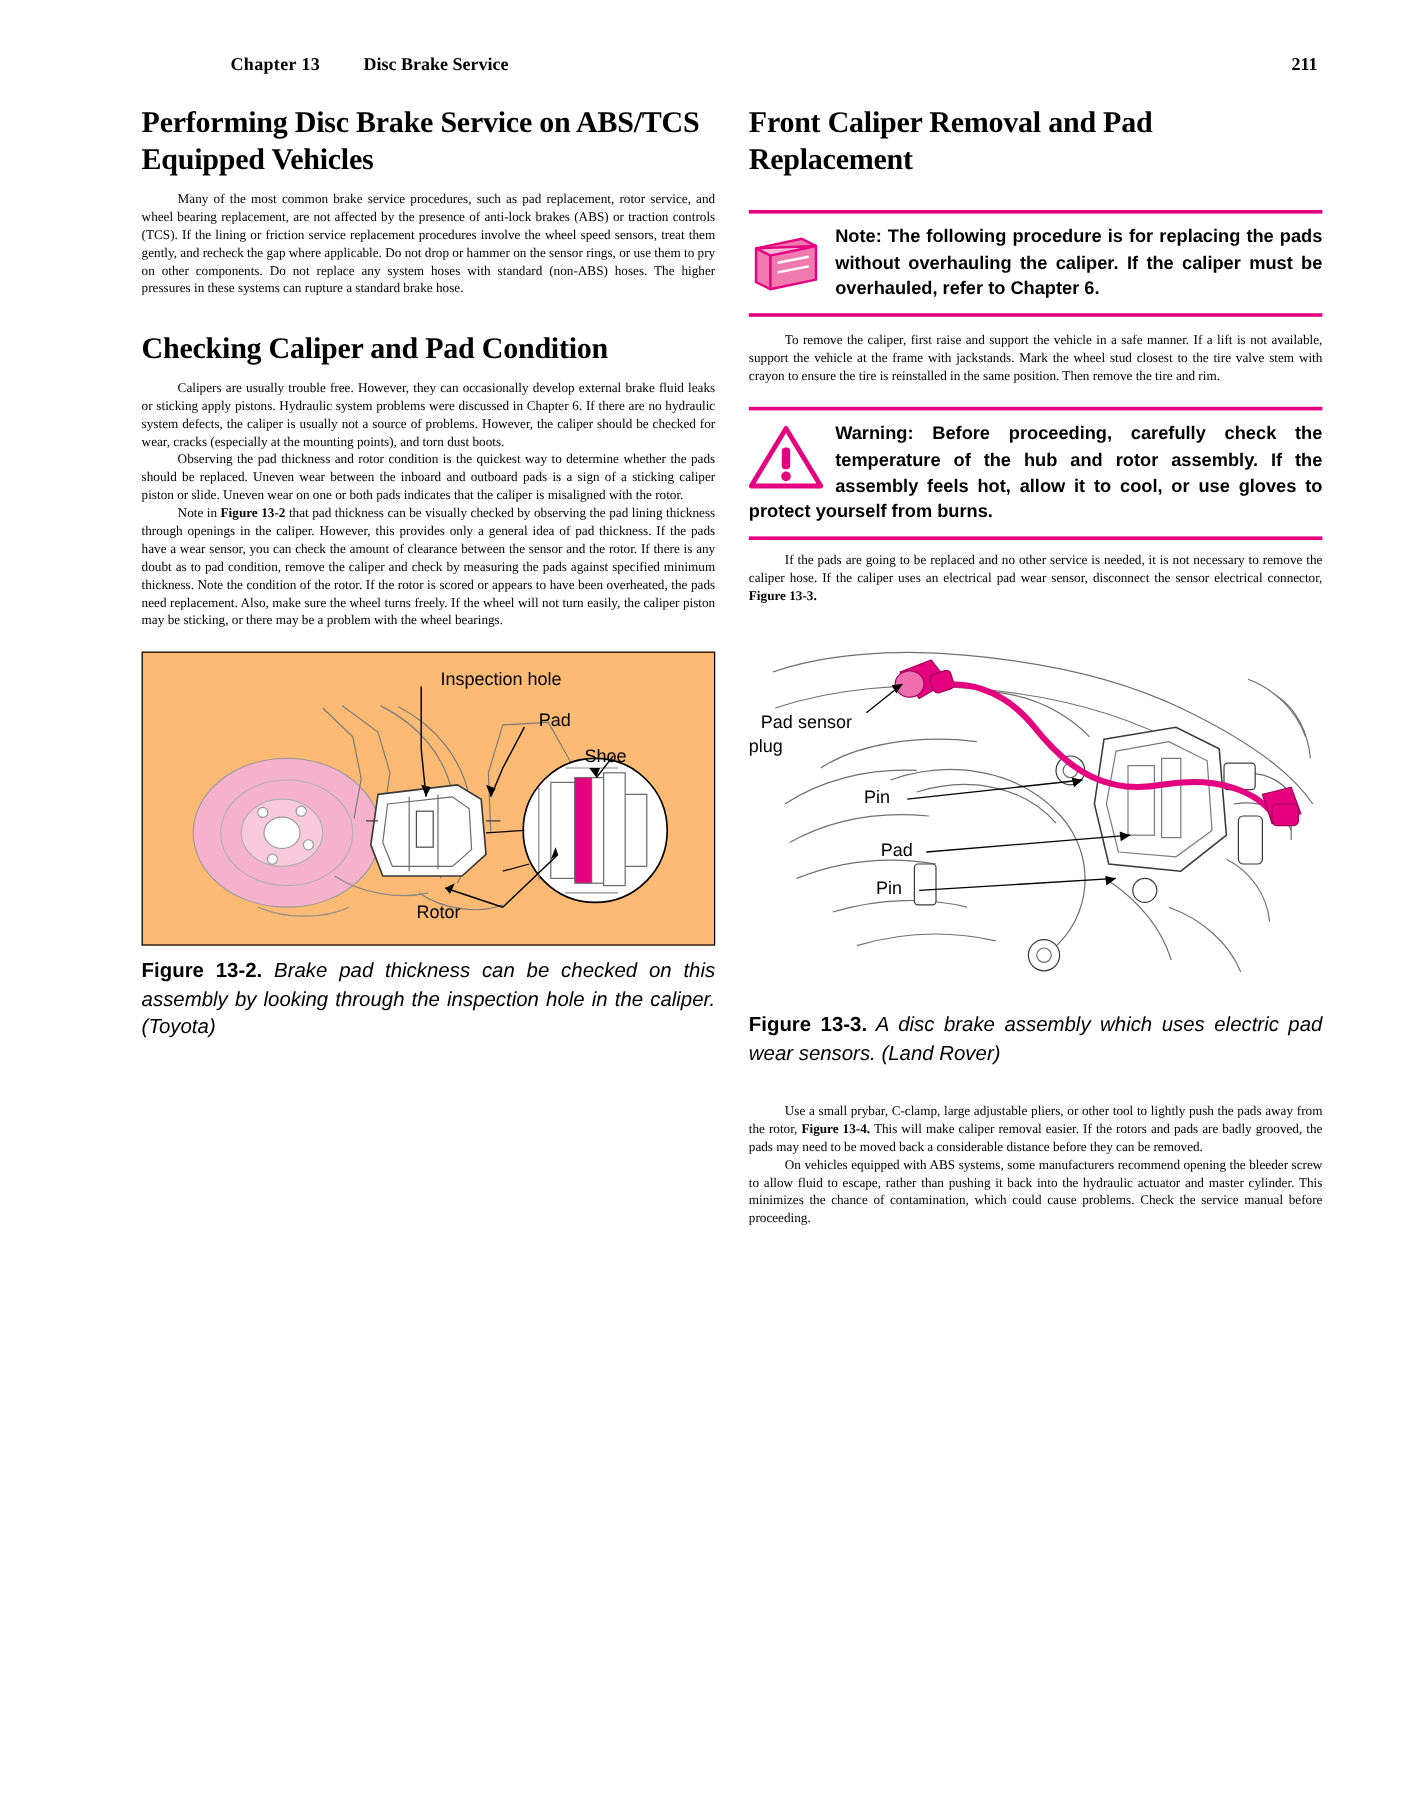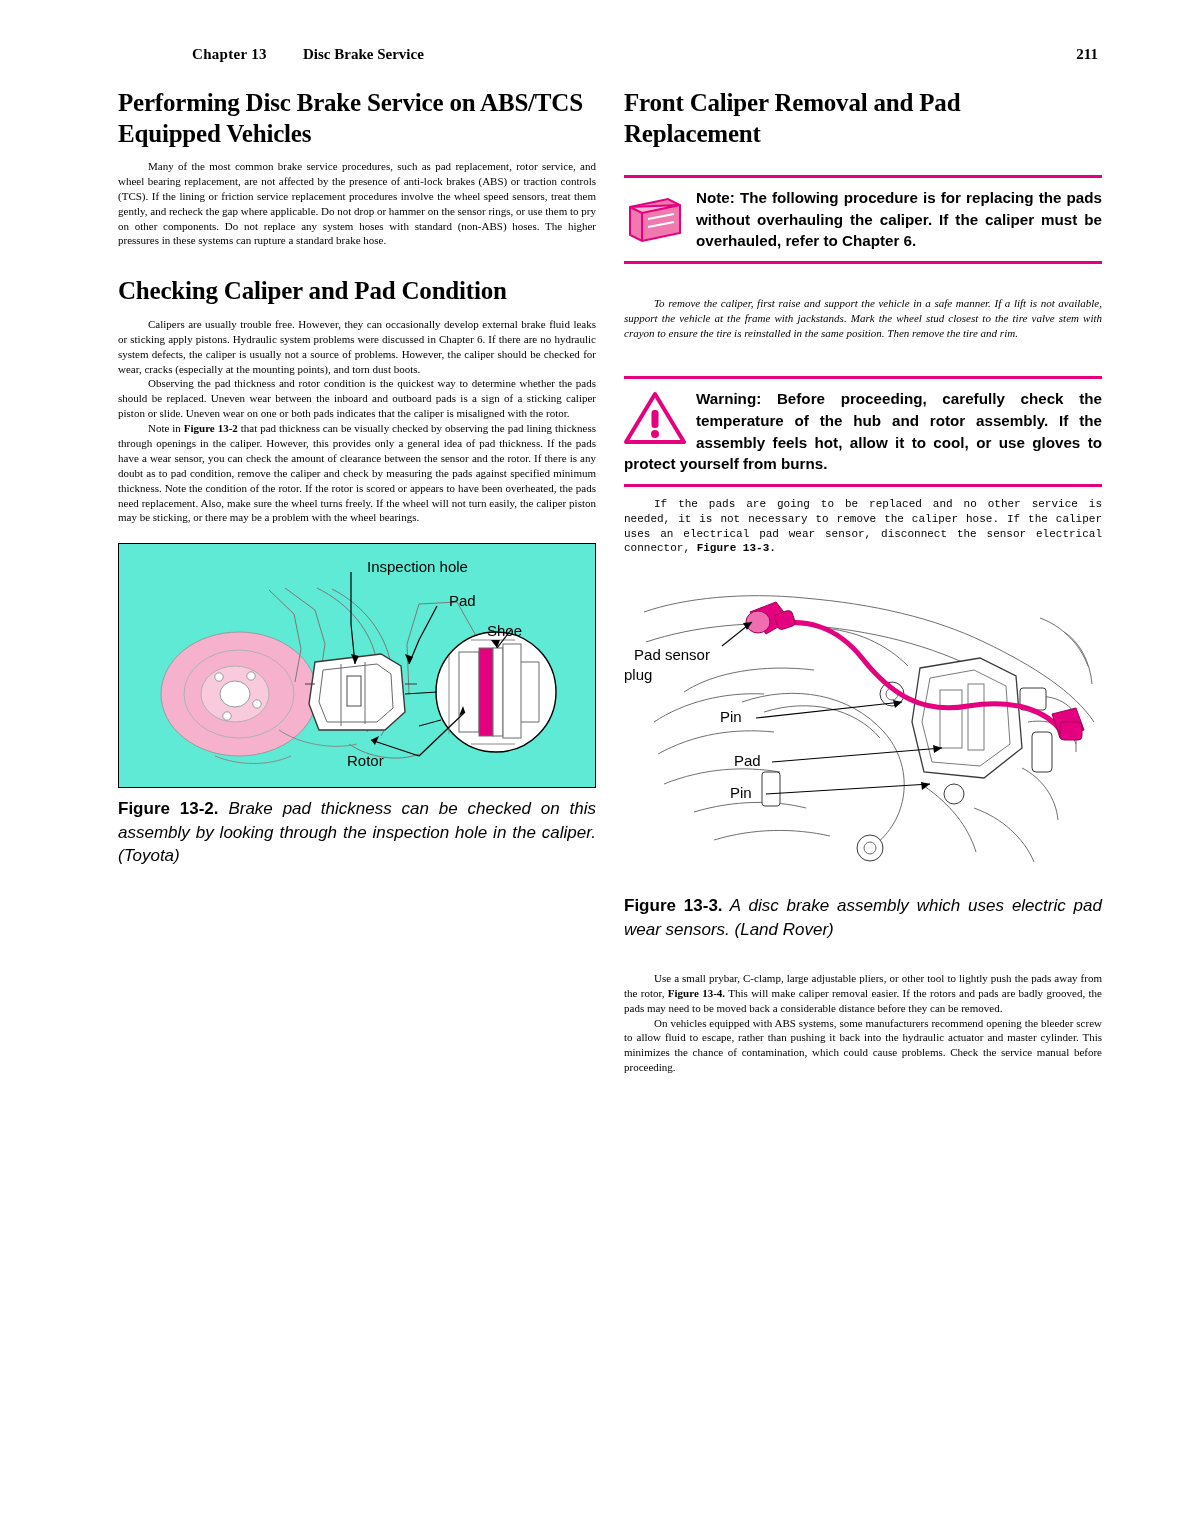--- a/index.html
+++ b/index.html
@@ -97,21 +97,21 @@
   .noticebox .nicon {
     float: left;
     margin: 2px 10px 0 0;
     width: 62px;
     height: 56px;
   }
 
   
   .figbox {
     border: 1.5px solid #000;
-    background: #5eead4;
+    background: #fdba74;
     position: relative;
   }
   .figcap {
     font-family: "Liberation Sans", sans-serif;
     font-size: 17px;
     line-height: 1.37;
     margin-top: 9px;
     text-align: justify;
   }
   .figcap .lbl { font-weight: bold; font-style: normal; }
@@ -237,32 +237,32 @@
       <svg class="nicon" viewBox="0 0 62 56">
         <polygon points="6,18 44,10 56,16 56,44 18,52 6,46" fill="#f07ab0" stroke="#e4007f" stroke-width="2"></polygon>
         <polygon points="6,18 18,24 56,16" fill="#f9b9d6" stroke="#e4007f" stroke-width="2"></polygon>
         <line x1="18" y1="24" x2="18" y2="52" stroke="#e4007f" stroke-width="2"></line>
         <line x1="24" y1="30" x2="50" y2="25" stroke="#ffffff" stroke-width="2"></line>
         <line x1="24" y1="38" x2="50" y2="33" stroke="#ffffff" stroke-width="2"></line>
       </svg>
       <p class="ntext">Note: The following procedure is for replacing the pads without overhauling the caliper. If the caliper must be overhauled, refer to Chapter 6.</p>
     </div>
 
-    <p class="body" style="margin-top:32px;font-style:italic;">To remove the caliper, first raise and support the vehicle in a safe manner. If a lift is not available, support the vehicle at the frame with jackstands. Mark the wheel stud closest to the tire valve stem with crayon to ensure the tire is reinstalled in the same position. Then remove the tire and rim.</p>
-
-    <div class="noticebox" style="margin-top:36px;">
+    <p class="body" style="margin-top:13px;">To remove the caliper, first raise and support the vehicle in a safe manner. If a lift is not available, support the vehicle at the frame with jackstands. Mark the wheel stud closest to the tire valve stem with crayon to ensure the tire is reinstalled in the same position. Then remove the tire and rim.</p>
+
+    <div class="noticebox" style="margin-top:18px;">
       <svg class="nicon" viewBox="0 0 62 56">
         <polygon points="31,4 60,52 2,52" fill="#ffffff" stroke="#e4007f" stroke-width="4" stroke-linejoin="round"></polygon>
         <rect x="27.5" y="20" width="7" height="18" rx="3" fill="#e4007f"></rect>
         <circle cx="31" cy="44" r="4" fill="#e4007f"></circle>
       </svg>
       <p class="ntext">Warning: Before proceeding, carefully check the temperature of the hub and rotor assembly. If the assembly feels hot, allow it to cool, or use gloves to protect yourself from burns.</p>
     </div>
 
-    <p class="body" style="font-family:Liberation Mono, monospace;"><span>If the pads are going to be replaced and no other service is needed, it is not necessary to remove the caliper hose. If the caliper uses an electrical pad wear sensor, disconnect the sensor electrical connector, </span><b class="inl">Figure 13-3.</b></p>
+    <p class="body" style=""><span>If the pads are going to be replaced and no other service is needed, it is not necessary to remove the caliper hose. If the caliper uses an electrical pad wear sensor, disconnect the sensor electrical connector, </span><b class="inl">Figure 13-3.</b></p>
 
     <div style="position:relative; width:478px; height:310px; margin-top:16px;">
       <svg width="478" height="310" viewBox="0 0 478 310">
         <g stroke="#6f6f6f" fill="none" stroke-width="1">
 
           <path d="M20 40 C60 26 120 20 180 26 C250 32 310 46 360 70 C410 94 450 120 470 150"></path>
           <path d="M22 70 C70 54 130 48 190 54 C260 60 320 78 366 104"></path>
           <path d="M60 120 C90 100 140 92 190 98"></path>
           <path d="M30 150 C60 130 100 120 140 122"></path>
           <path d="M34 182 C70 162 110 156 150 160"></path>

